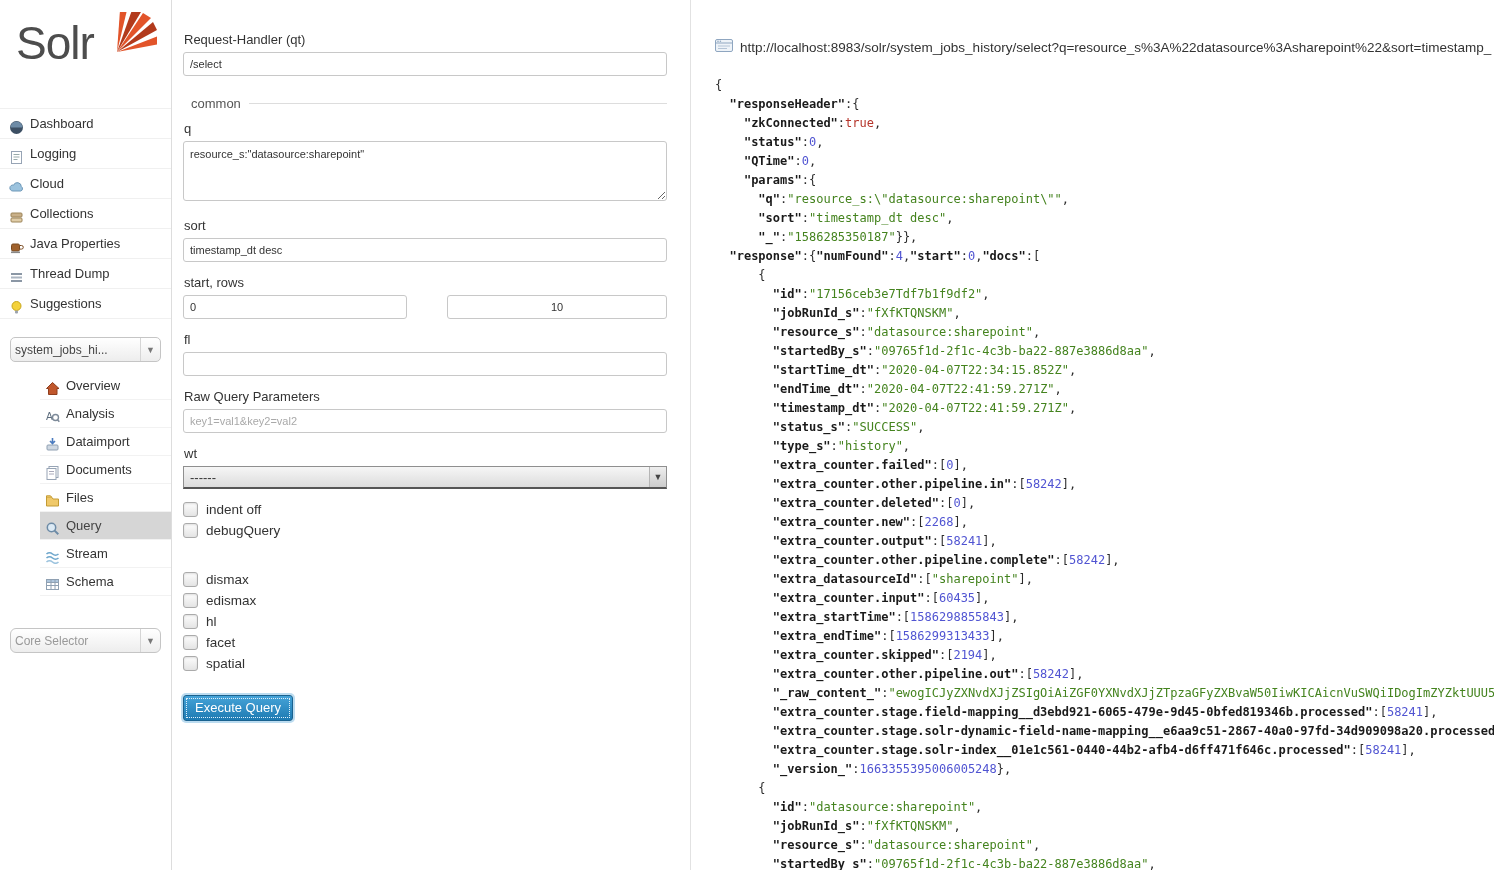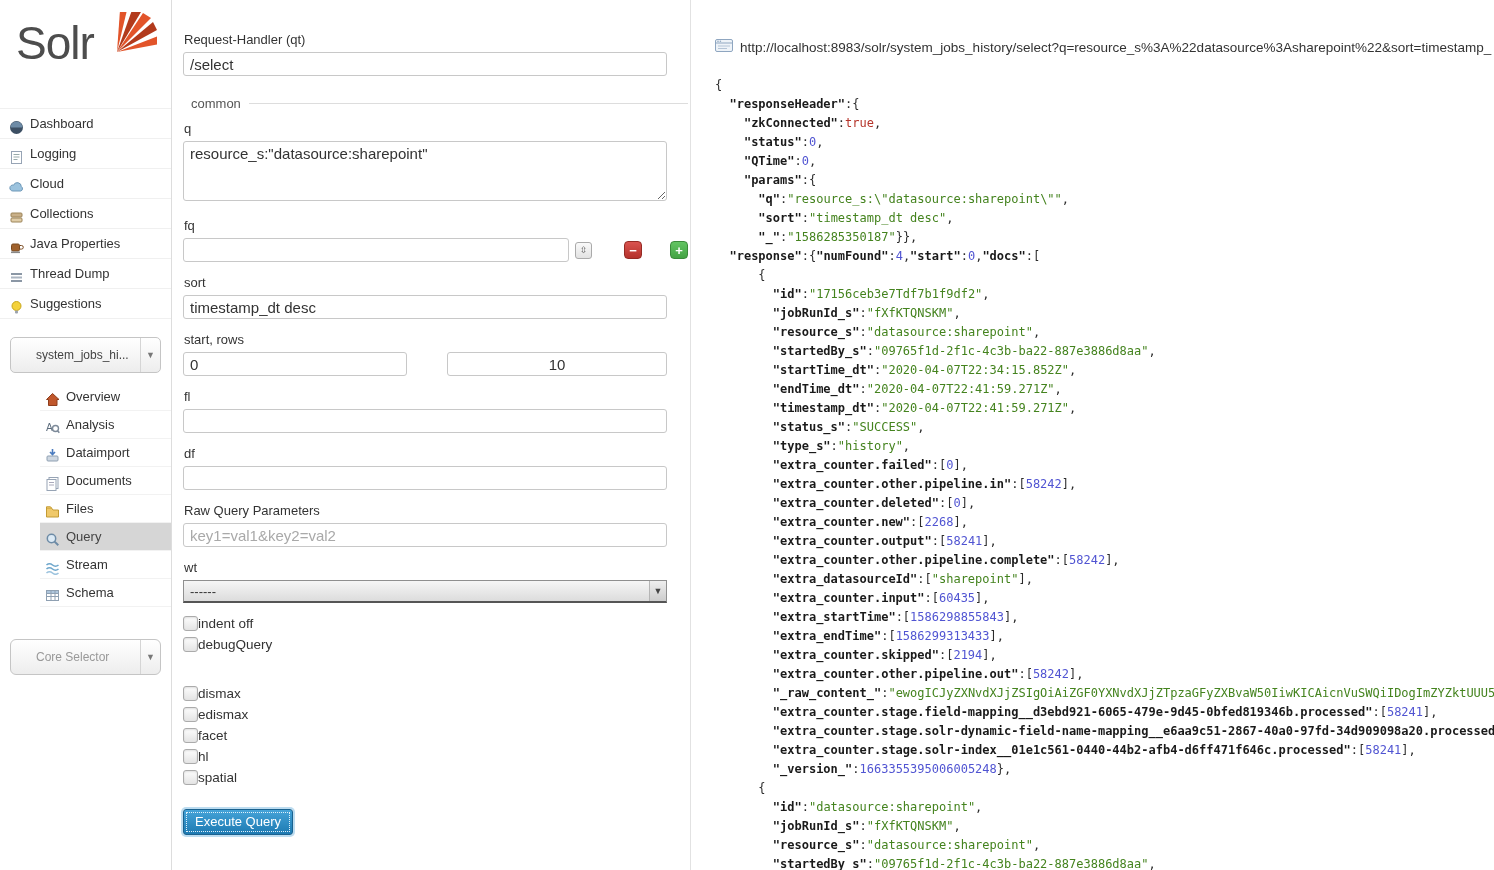--- a/index.html
+++ b/index.html
@@ -9,39 +9,39 @@
 
   
   .sidebar { width: 172px; flex: 0 0 172px; border-right: 1px solid #ddd; background: #fff; }
   .logo { position: relative; height: 100px; padding: 16px 0 0 16px; }
   .logo-text { font-size: 46px; color: #4d4d4d; letter-spacing: -1px; font-weight: 400; }
   .logo-burst { position: absolute; right: 14px; top: 12px; }
   .main-nav { list-style: none; margin: 8px 0 0 0; padding: 0; border-top: 1px solid #f0f0f0; }
   .main-nav li { position: relative; height: 30px; line-height: 30px; padding-left: 30px;
                  font-size: 13px; border-bottom: 1px solid #f0f0f0; cursor: pointer; white-space: nowrap; }
   .main-nav li .nav-ico { position: absolute; left: 9px; top: 7px; width: 15px; height: 15px; }
-  .dropdown { margin: 18px 10px 0 10px; height: 36px; border: 1px solid #c5c5c5; border-radius: 5px;
+  .dropdown { margin: 18px 10px 0 10px; height: 25px; border: 1px solid #c5c5c5; border-radius: 5px;
               background: linear-gradient(#fff, #ededed); display: flex; align-items: center;
-              justify-content: space-between; padding: 0 0 0 25px; font-size: 12px; color: #444; cursor: pointer; }
+              justify-content: space-between; padding: 0 0 0 4px; font-size: 12px; color: #444; cursor: pointer; }
   .dropdown .arrow-box { width: 20px; height: 100%; border-left: 1px solid #d5d5d5; display: flex;
               align-items: center; justify-content: center; color: #777; font-size: 9px; }
   .dropdown.muted { color: #999; }
   .core-nav { list-style: none; margin: 10px 0 0 0; padding: 0; }
   .core-nav li { position: relative; height: 28px; line-height: 28px; margin-left: 40px; padding-left: 26px;
                  font-size: 13px; border-bottom: 1px solid #f2f2f2; cursor: pointer; white-space: nowrap; }
   .core-nav li .nav-ico { position: absolute; left: 5px; top: 6px; width: 15px; height: 15px; }
   .core-nav li.active { background: #d6d6d6; color: #444; }
   .core-selector { margin-top: 32px; border-radius: 6px; }
 
   
   .form-col { width: 519px; flex: 0 0 519px; border-right: 1px solid #e2e2e2;
               padding: 32px 24px 0 11px; overflow: hidden; }
   .flabel { display: block; font-size: 13px; color: #333; margin: 0 0 5px 1px; }
   .tinput { width: 484px; height: 24px; border: 1px solid #c8c8c8; border-radius: 3px;
-            padding: 2px 6px; font-size: 15px; color: #333; font-family: "Liberation Sans", sans-serif;
+            padding: 2px 6px; font-size: 11px; color: #333; font-family: "Liberation Sans", sans-serif;
             background: #fff; }
   .tinput::placeholder { color: #a9a9a9; }
   textarea.tinput { height: 60px; resize: vertical; line-height: 16px; padding-top: 4px; }
   .fgroup { margin-bottom: 13px; }
   fieldset.common { border: none; border-top: 1px solid #ddd; margin: 20px 0 0 0; padding: 10px 0 0 0; }
   fieldset.common legend { font-size: 13px; color: #555; padding: 0 8px; margin-left: 0; }
   .fq-row { display: flex; align-items: center; gap: 6px; }
   .fq-row .tinput { width: 386px; }
   .mini-btn { width: 17px; height: 17px; border: 1px solid #aaa; border-radius: 3px;
               background: linear-gradient(#fafafa,#e2e2e2); display: inline-flex; align-items: center;
@@ -53,21 +53,21 @@
   .btn-plus  { background: linear-gradient(#62c462,#44a344); border: 1px solid #3a8a3a; margin-left: 22px; }
   .two-col { display: flex; gap: 40px; }
   .two-col .tinput.half1 { width: 224px; }
   .two-col .tinput.half2 { width: 220px; text-align: center; }
   .fake-select { width: 484px; height: 23px; border: 1px solid #8f8f8f; border-bottom: 2px solid #555;
                  background: linear-gradient(#f6f6f6,#dcdcdc); display: flex; align-items: center;
                  justify-content: space-between; padding-left: 6px; font-size: 13px; color: #333; cursor: pointer; }
   .fake-select .sel-arrow { width: 17px; height: 100%; border-left: 1px solid #b5b5b5;
                  display: flex; align-items: center; justify-content: center; font-size: 9px; color: #444;
                  background: linear-gradient(#eee,#ccc); }
-  .chk-row { display: flex; align-items: center; margin: 6px 0; font-size: 13.5px; }
+  .chk-row { display: flex; align-items: center; gap: 8px; margin: 6px 0; font-size: 13.5px; }
   .chk { width: 15px; height: 15px; border: 1px solid #ababab; border-radius: 3px;
          background: linear-gradient(#fdfdfd,#e4e4e4); box-shadow: inset 0 1px 2px rgba(0,0,0,.12); cursor: pointer; }
   .chk-block-gap { margin-top: 28px; }
   .exec-btn { margin-top: 18px; padding: 4px 11px 5px; font-size: 13px; color: #fff;
               background: linear-gradient(#45a3d8,#1d7ab2); border: 1px solid #1a628f; border-radius: 3px;
               outline: 1px dotted #dff0fa; outline-offset: -4px; box-shadow: 0 0 0 2px #bcdcf0;
               cursor: pointer; font-family: "Liberation Sans", sans-serif; }
 
   
   .result-col { flex: 1 1 auto; padding: 38px 0 0 24px; overflow: hidden; }
@@ -272,52 +272,39 @@
     </div>
 
     <fieldset class="common">
       <legend>common</legend>
 
       <div class="fgroup">
         <label class="flabel">q</label>
         <textarea class="tinput" style="">resource_s:"datasource:sharepoint"</textarea>
       </div>
 
-      <div class="fgroup">
-        <label class="flabel">fq</label>
-        <div class="fq-row">
-          <input class="tinput" value="" style="">
-          <span class="mini-btn">⇳</span>
-          <span class="round-btn btn-minus">−</span>
-          <span class="round-btn btn-plus">+</span>
-        </div>
-      </div>
 
       <div class="fgroup">
         <label class="flabel">sort</label>
         <input class="tinput" value="timestamp_dt desc" style="">
       </div>
 
       <div class="fgroup">
         <label class="flabel">start, rows</label>
         <div class="two-col">
           <input class="tinput half1" value="0" style="">
           <input class="tinput half2" value="10" style="">
         </div>
       </div>
 
       <div class="fgroup">
         <label class="flabel">fl</label>
         <input class="tinput" value="" style="">
       </div>
 
-      <div class="fgroup">
-        <label class="flabel">df</label>
-        <input class="tinput" value="" style="">
-      </div>
 
       <div class="fgroup">
         <label class="flabel">Raw Query Parameters</label>
         <input class="tinput" placeholder="key1=val1&amp;key2=val2" style="">
       </div>
 
       <div class="fgroup">
         <label class="flabel">wt</label>
         <div class="fake-select">
           <span>------</span>
@@ -340,25 +327,25 @@
     <div class="chk-row">
       <span class="chk"></span>
       <span>dismax</span>
     </div>
     <div class="chk-row">
       <span class="chk"></span>
       <span>edismax</span>
     </div>
     <div class="chk-row">
       <span class="chk"></span>
+      <span>hl</span>
+    </div>
+    <div class="chk-row">
+      <span class="chk"></span>
       <span>facet</span>
-    </div>
-    <div class="chk-row">
-      <span class="chk"></span>
-      <span>hl</span>
     </div>
     <div class="chk-row">
       <span class="chk"></span>
       <span>spatial</span>
     </div>
 
     <button class="exec-btn">Execute Query</button>
   </main>
 
   <section class="result-col">

